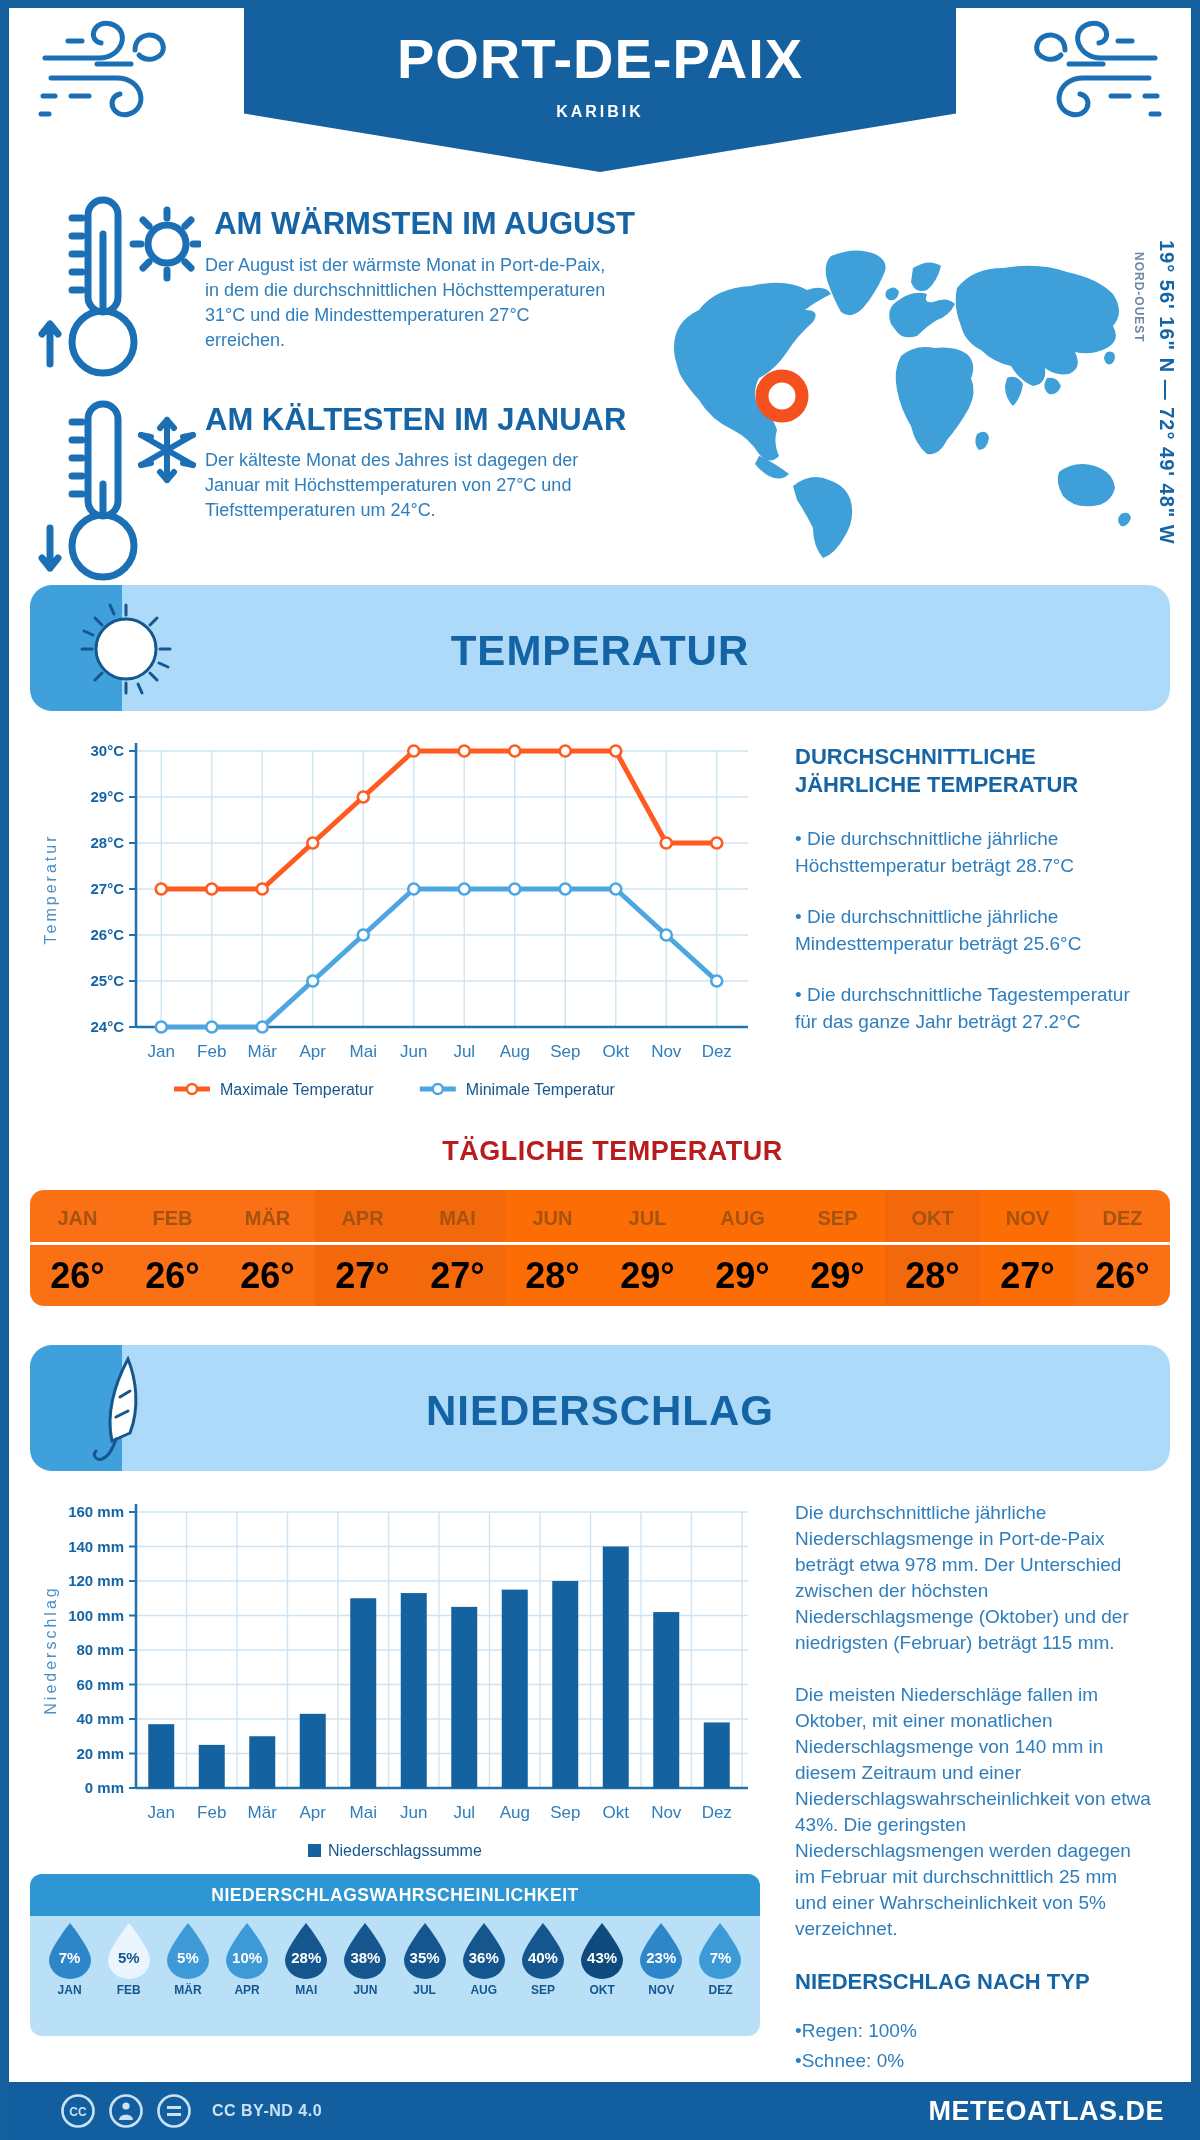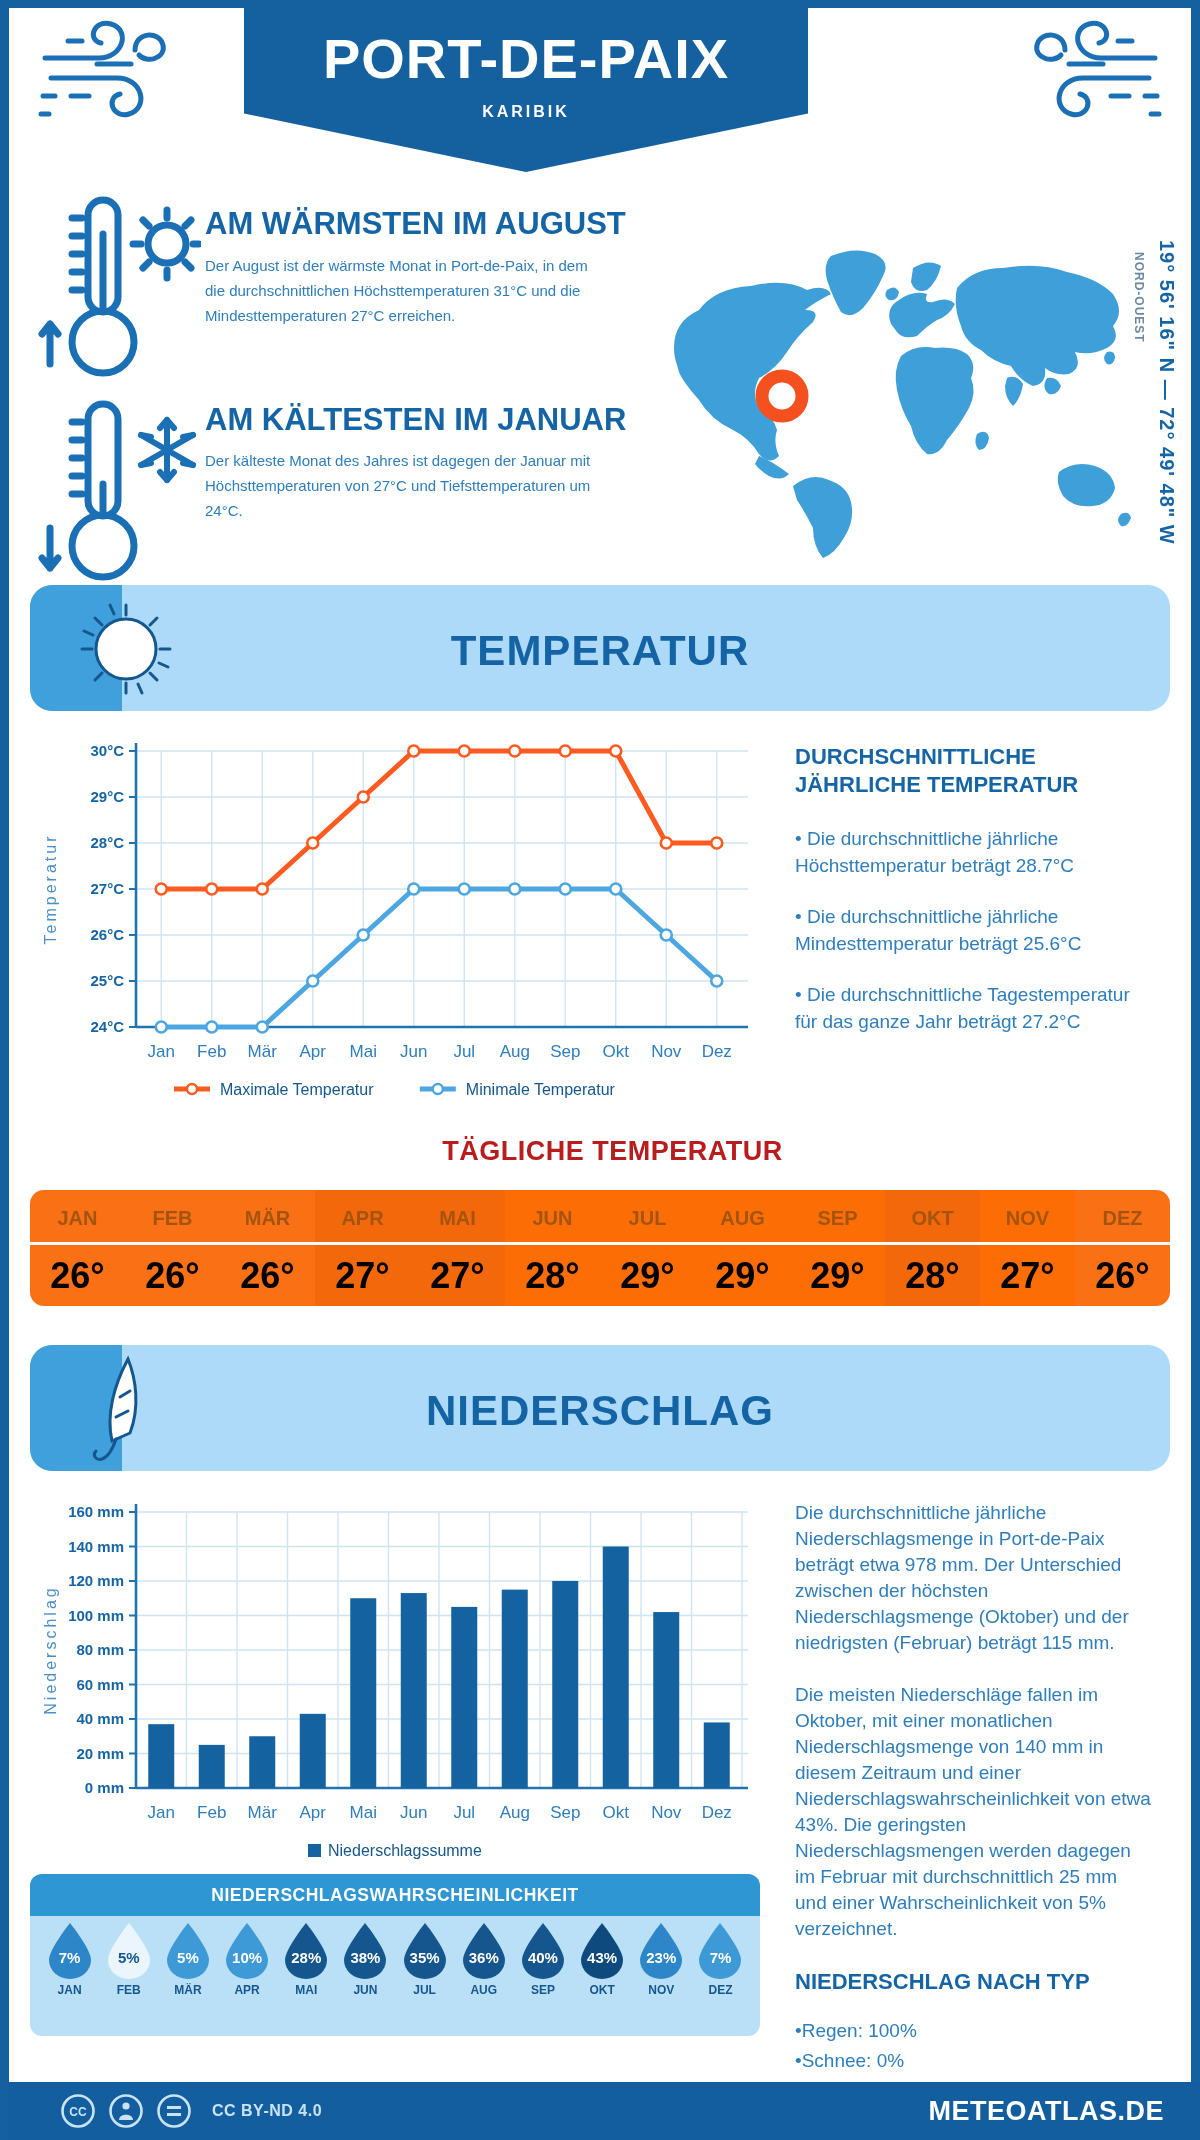--- a/index.html
+++ b/index.html
@@ -4,32 +4,32 @@
 <style>
   html,body{margin:0;padding:0;background:#ffffff;}
   .page{position:relative;width:1200px;height:2140px;background:#ffffff;overflow:hidden;
         font-family:"Liberation Sans","DejaVu Sans",sans-serif;}
   
   .edge-top{position:absolute;left:0;top:0;width:1200px;height:8px;background:#15609F;}
   .edge-left{position:absolute;left:0;top:0;width:9px;height:2140px;background:#15609F;}
   .edge-right{position:absolute;right:0;top:0;width:9px;height:2140px;background:#15609F;}
 
   
-  .banner{position:absolute;left:244px;top:0;width:564px;height:172px;background:#15609F;
+  .banner{position:absolute;left:244px;top:0;width:712px;height:172px;background:#15609F;
           clip-path:polygon(0 0,100% 0,100% 66%,50% 100%,0 66%);text-align:center;color:#fff;}
   .banner-title{margin-top:26px;font-size:56px;font-weight:bold;letter-spacing:1px;}
   .banner-sub{margin-top:12px;font-size:16px;font-weight:bold;letter-spacing:3px;}
   .wind{position:absolute;top:18px;width:150px;height:122px;}
   .wind.left{left:35px;}
   .wind.right{left:1015px;transform:scaleX(-1);}
 
   
   .hl-icon{position:absolute;left:36px;width:165px;height:190px;}
   .hl-head{position:absolute;left:205px;width:430px;font-size:31px;font-weight:bold;color:#1565A6;}
-  .hl-text{position:absolute;left:205px;width:405px;font-size:15px;line-height:25px;color:#2E7EBD;}
+  .hl-text{position:absolute;left:205px;width:405px;font-size:18px;line-height:25px;color:#2E7EBD;}
 
   
   .map-svg{position:absolute;left:655px;top:228px;width:490px;height:335px;}
   .map-coords{position:absolute;right:22px;top:240px;writing-mode:vertical-rl;
               font-size:20px;font-weight:bold;color:#1565A6;letter-spacing:1px;}
   .map-region{position:absolute;right:54px;top:252px;writing-mode:vertical-rl;
               font-size:12px;font-weight:bold;color:#6C88A3;letter-spacing:1px;}
 
   
   .section-banner{position:absolute;left:30px;width:1140px;height:126px;background:#ACDAF8;
@@ -133,21 +133,21 @@
     <g fill="none" stroke="#1A6FB5" stroke-width="7" stroke-linecap="round">
       <rect x="52" y="8" width="30" height="112" rx="15"></rect>
       <circle cx="67" cy="150" r="31"></circle>
       <path d="M67 42 V118"></path>
       <path d="M36 26 H46 M36 44 H46 M36 62 H46 M36 80 H46 M36 98 H46"></path>
       <path d="M14 132 V172 M14 132 L6 142 M14 132 L22 142"></path>
       <circle cx="131" cy="52" r="19"></circle>
       <path d="M131 18 V26 M131 78 V86 M97 52 H105 M157 52 H163 M107 28 L113 34 M149 70 L155 76 M155 28 L149 34 M113 70 L107 76"></path>
     </g>
   </svg>
-  <div class="hl-head" style="top:206px;">AM WÄRMSTEN IM AUGUST</div>
+  <div class="hl-head" style="top:206px;text-align:right;">AM WÄRMSTEN IM AUGUST</div>
   <div class="hl-text" style="top:253px;">Der August ist der wärmste Monat in Port-de-Paix, in dem die durchschnittlichen Höchsttemperaturen 31°C und die Mindesttemperaturen 27°C erreichen.</div>
 
   <svg class="hl-icon" style="top:396px;" viewBox="0 0 165 190">
     <g fill="none" stroke="#1A6FB5" stroke-width="7" stroke-linecap="round">
       <rect x="52" y="8" width="30" height="112" rx="15"></rect>
       <circle cx="67" cy="150" r="31"></circle>
       <path d="M67 88 V118"></path>
       <path d="M36 26 H46 M36 44 H46 M36 62 H46 M36 80 H46 M36 98 H46"></path>
       <path d="M14 132 V172 M14 172 L6 162 M14 172 L22 162"></path>
       <g stroke-width="6">

